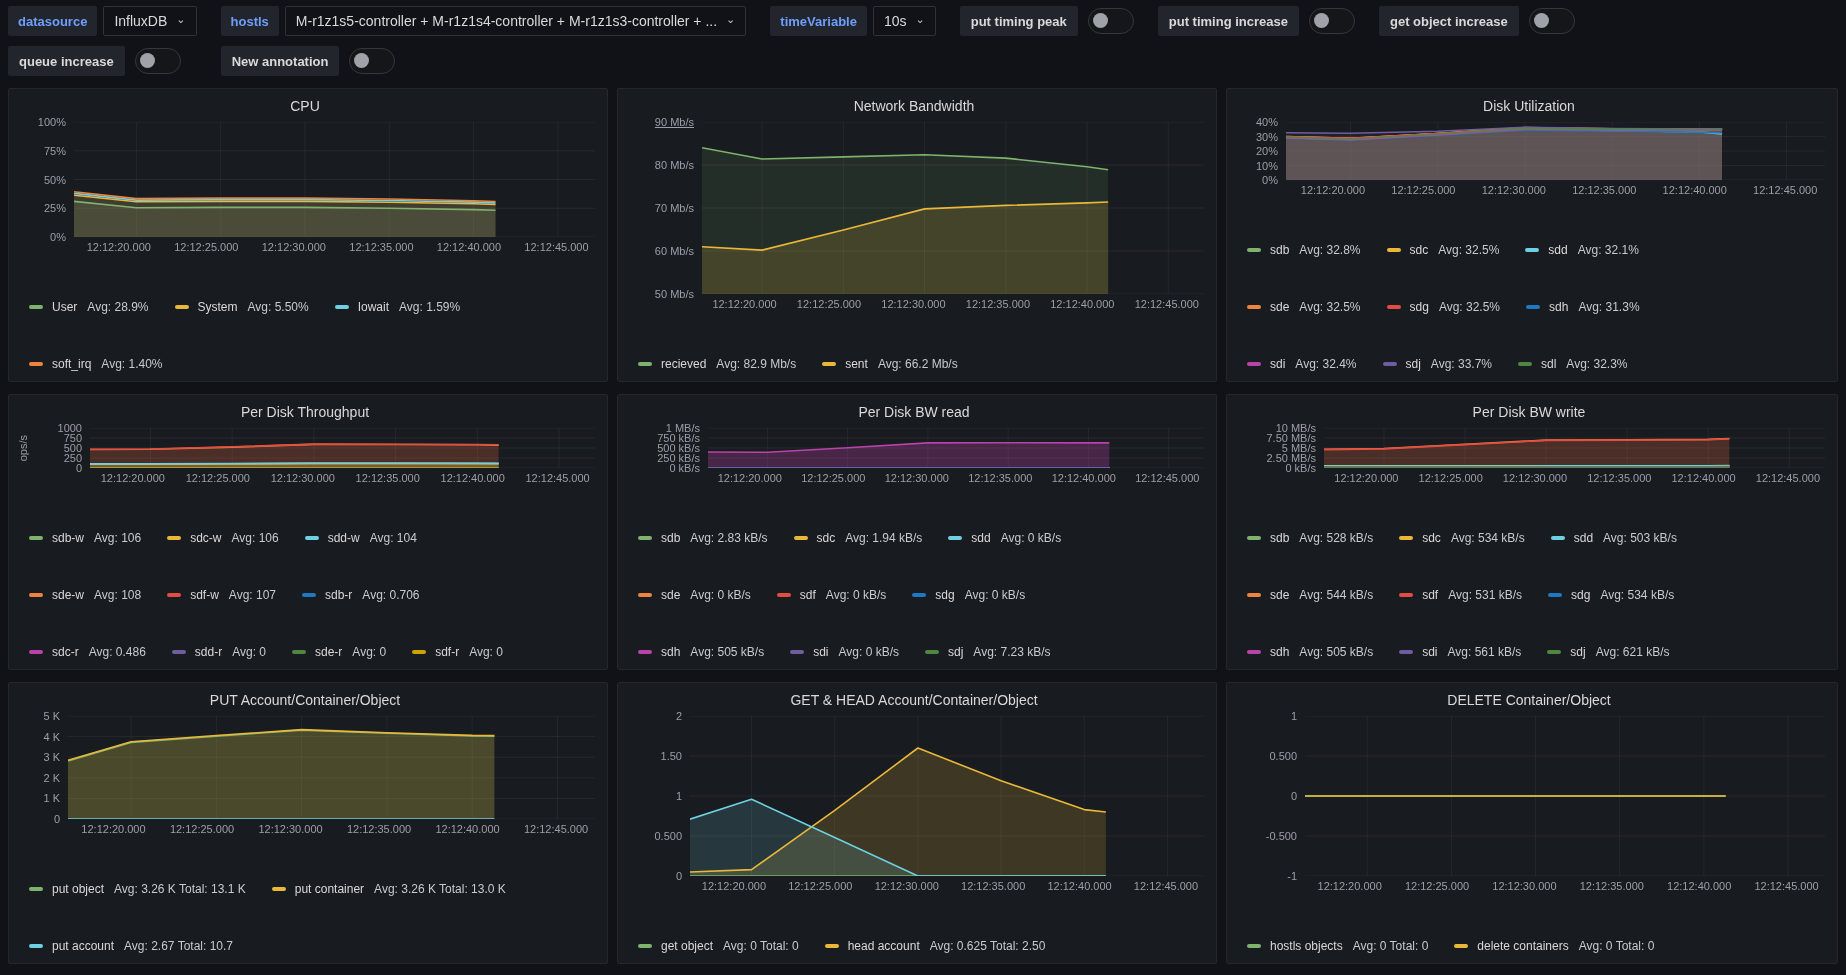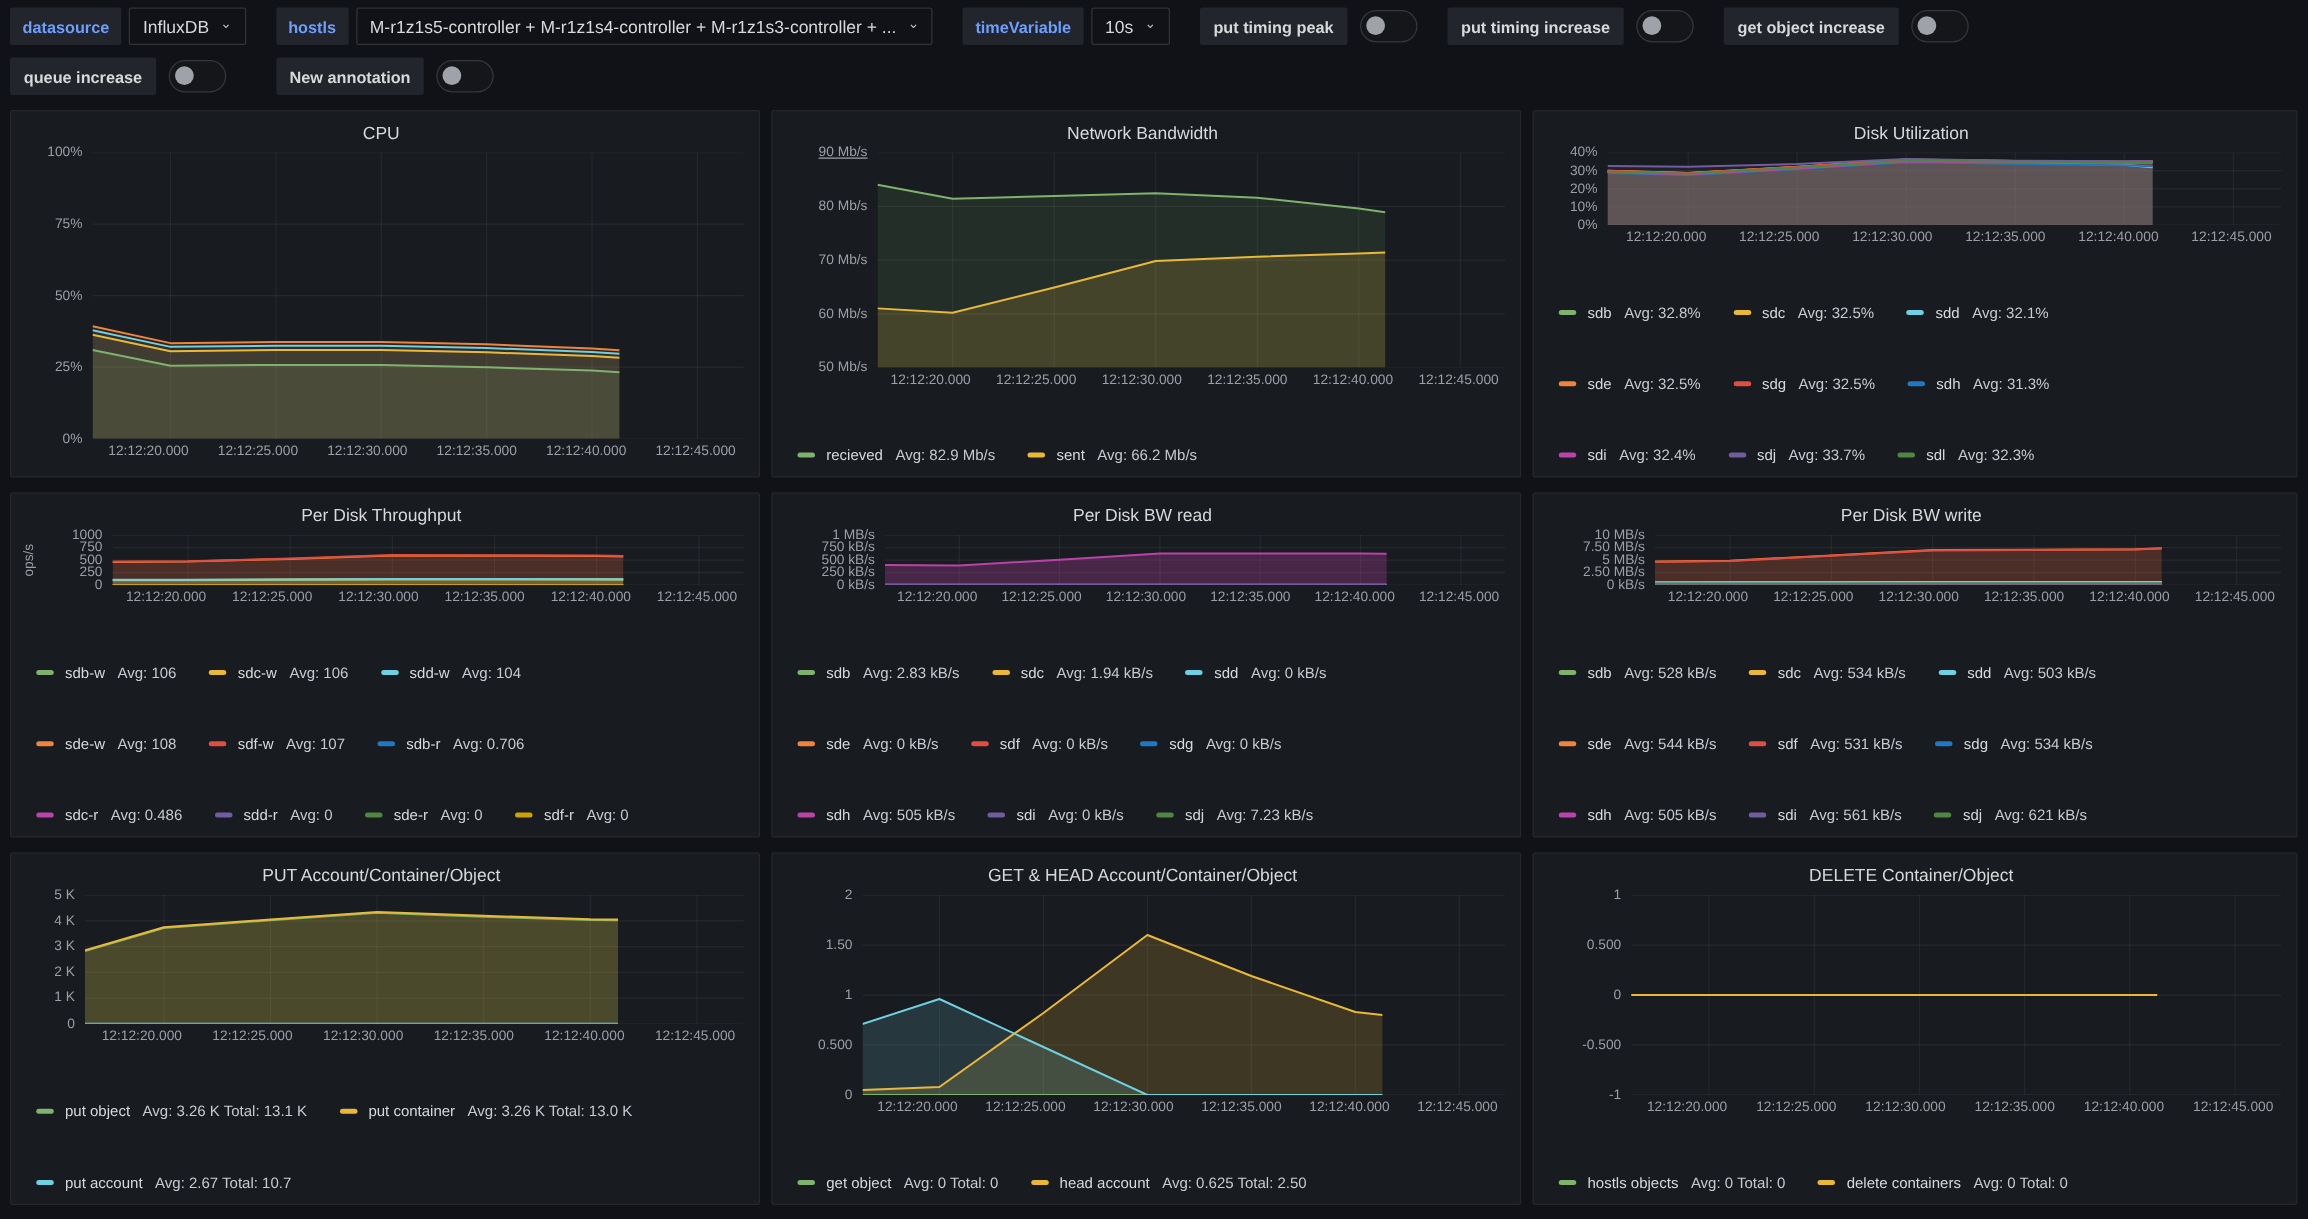--- a/index.html
+++ b/index.html
@@ -137,20 +137,44 @@
       </div>
       <div class="xaxis" style="margin-left: 39px;">
         <div class="xtick" style="left: 11.9741%;">12:12:20.000</div>
         <div class="xtick" style="left: 28.1553%;">12:12:25.000</div>
         <div class="xtick" style="left: 44.3366%;">12:12:30.000</div>
         <div class="xtick" style="left: 60.5178%;">12:12:35.000</div>
         <div class="xtick" style="left: 76.699%;">12:12:40.000</div>
         <div class="xtick" style="left: 92.8803%;">12:12:45.000</div>
       </div>
       <div class="legend">
+        <div class="legend-row">
+          <div class="legend-item">
+            <span class="lswatch" style="background: rgb(126, 178, 109);"></span>
+            <span class="llabel">User</span>
+            <span class="lval">Avg: 28.9%</span>
+          </div>
+          <div class="legend-item">
+            <span class="lswatch" style="background: rgb(234, 184, 57);"></span>
+            <span class="llabel">System</span>
+            <span class="lval">Avg: 5.50%</span>
+          </div>
+          <div class="legend-item">
+            <span class="lswatch" style="background: rgb(110, 208, 224);"></span>
+            <span class="llabel">Iowait</span>
+            <span class="lval">Avg: 1.59%</span>
+          </div>
+        </div>
+        <div class="legend-row">
+          <div class="legend-item">
+            <span class="lswatch" style="background: rgb(239, 132, 60);"></span>
+            <span class="llabel">soft_irq</span>
+            <span class="lval">Avg: 1.40%</span>
+          </div>
+        </div>
       </div>
     </div>
     <div class="panel">
       <div class="panel-title">Network Bandwidth</div>
       <div class="chart-row">
         <div class="yaxis" style="flex-basis: 58px;">
           <div class="ytick" style="top: 0%; text-decoration: underline;">90 Mb/s</div>
           <div class="ytick" style="top: 25%;">80 Mb/s</div>
           <div class="ytick" style="top: 50%;">70 Mb/s</div>
           <div class="ytick" style="top: 75%;">60 Mb/s</div>

